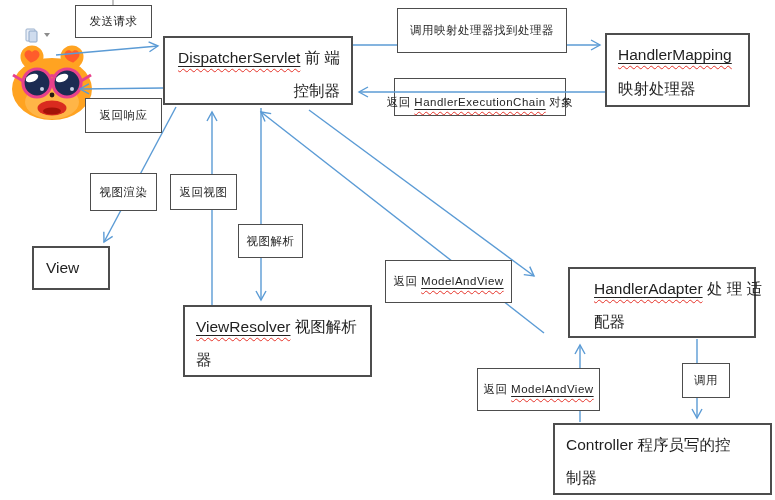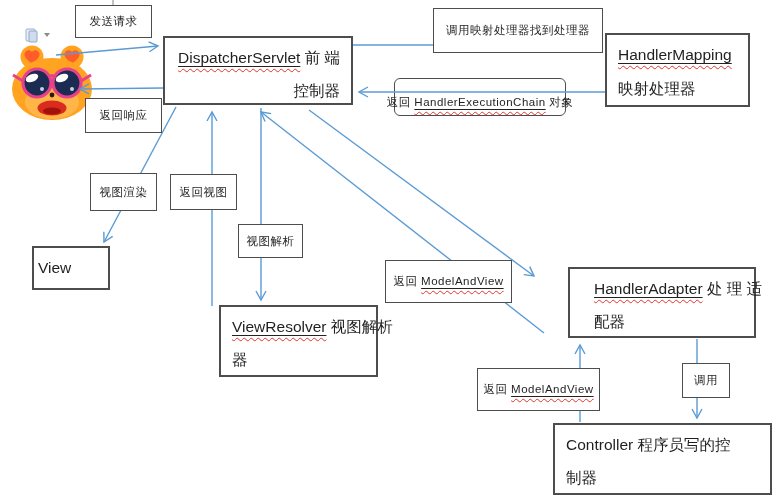--- a/index.html
+++ b/index.html
@@ -14,21 +14,21 @@
     position:absolute; background:#ffffff; border:2px solid #4d4d4d;
     box-sizing:border-box; z-index:3; white-space:nowrap;
   }
   .sm {
     border-width:1.5px; font-size:11.5px; letter-spacing:0.5px;
     display:flex; align-items:center; justify-content:center; text-align:center;
   }
   .sm.low { align-items:flex-end; padding-bottom:5px; }
   .big { font-size:15.5px; padding:3px 11px; line-height:33px; }
   .lh34 { line-height:34px; }
-  .vcenter { display:flex; align-items:center; padding:0 0 0 4px; font-size:15.5px; }
+  .vcenter { display:flex; align-items:center; padding:0 0 0 12px; font-size:15.5px; }
   .u  { text-decoration:underline solid #222; text-decoration-thickness:1px; text-underline-offset:3px; }
   .sq { text-decoration:underline wavy #e63329; text-decoration-thickness:1px; text-underline-offset:5px; }
   .mascot { position:absolute; left:10px; top:42px; width:100px; height:82px; z-index:1; }
   .paste-btn { position:absolute; left:24px; top:27px; width:30px; height:17px; z-index:1; cursor:pointer; }
 </style>
 </head>
 <body>
 
 <div class="stage">
 
@@ -86,25 +86,25 @@
 
   <div class="node sm" style="left:85px;top:98px;width:77px;height:35px;">
     <span>返回响应</span>
   </div>
 
   <div class="node big" style="left:163px;top:36px;width:190px;height:69px;text-align:right;">
     <div><span class="u"><span class="sq">DispatcherServlet</span></span><span> 前 端</span></div>
     <div>控制器</div>
   </div>
 
-  <div class="node sm" style="left:397px;top:8px;width:170px;height:45px;margin-left:36px;">
+  <div class="node sm" style="left:397px;top:8px;width:170px;height:45px;">
     <span>调用映射处理器找到处理器</span>
   </div>
 
-  <div class="node sm low" style="left:394px;top:78px;width:172px;height:38px;border-radius:6px;">
+  <div class="node sm low" style="left:394px;top:78px;width:172px;height:38px;">
     <span><span>返回 </span><span class="u"><span class="sq">HandlerExecutionChain</span></span><span> 对象</span></span>
   </div>
 
   <div class="node big lh34" style="left:605px;top:33px;width:145px;height:74px;">
     <div><span class="u"><span class="sq">HandlerMapping</span></span><span></span></div>
     <div>映射处理器</div>
   </div>
 
   <div class="node sm" style="left:90px;top:173px;width:67px;height:38px;">
     <span>视图渲染</span>
@@ -115,21 +115,21 @@
   </div>
 
   <div class="node vcenter" style="left:32px;top:246px;width:78px;height:44px;">
     <span>View</span>
   </div>
 
   <div class="node sm" style="left:238px;top:224px;width:65px;height:34px;">
     <span>视图解析</span>
   </div>
 
-  <div class="node big" style="left:183px;top:305px;width:159px;height:72px;margin-left:36px;">
+  <div class="node big" style="left:183px;top:305px;width:189px;height:72px;">
     <div><span class="u"><span class="sq">ViewResolver</span></span><span> 视图解析</span></div>
     <div>器</div>
   </div>
 
   <div class="node sm" style="left:385px;top:260px;width:127px;height:43px;">
     <span><span>返回 </span><span class="u"><span class="sq">ModelAndView</span></span></span>
   </div>
 
   <div class="node big" style="left:568px;top:267px;width:188px;height:71px;padding-left:24px;">
     <div><span class="u"><span class="sq">HandlerAdapter</span></span><span> 处 理 适</span></div>

